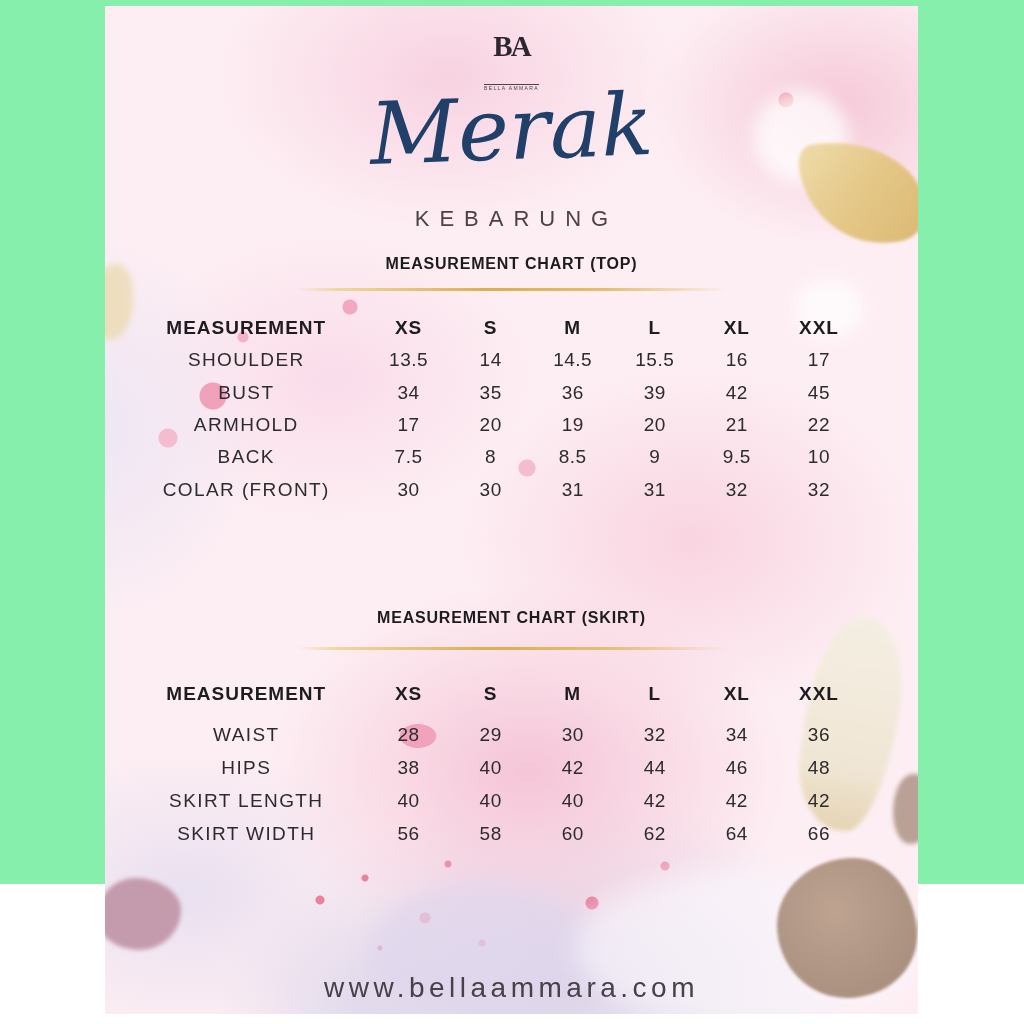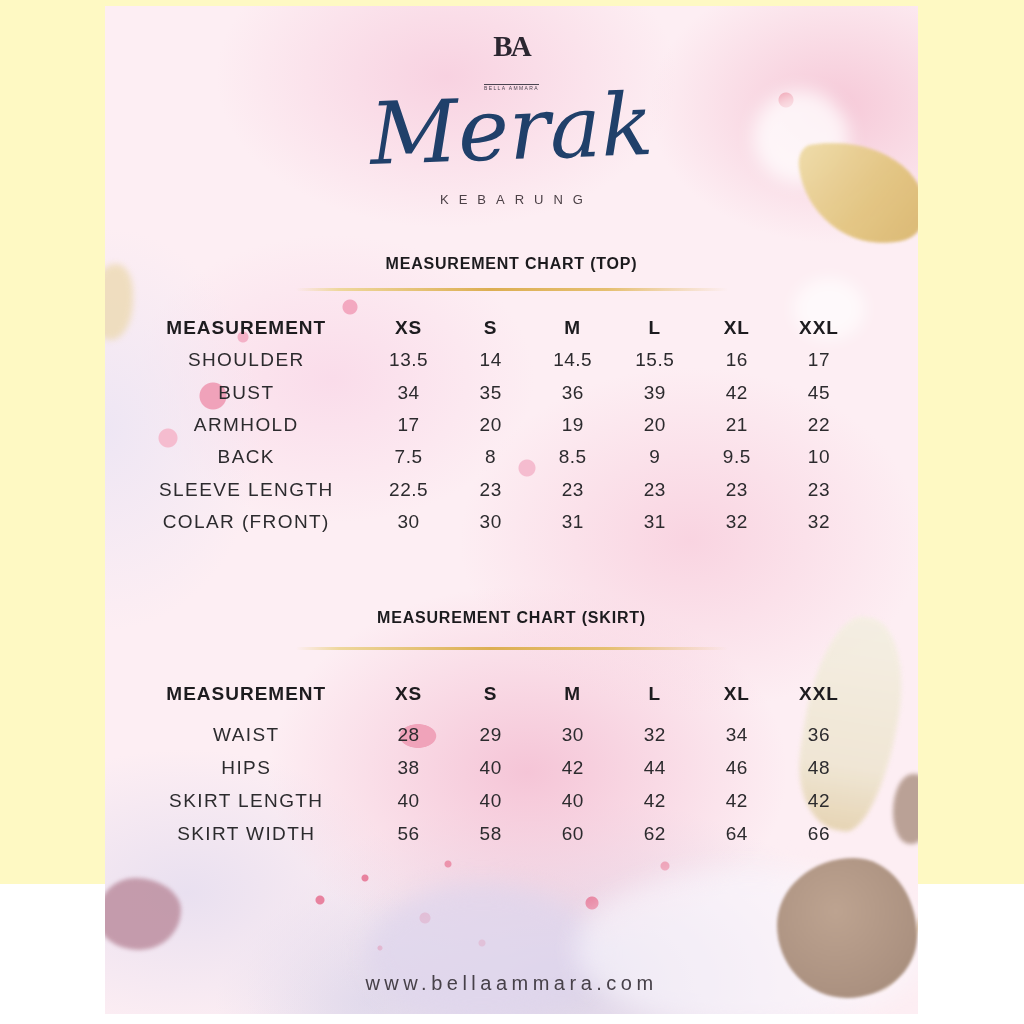--- a/index.html
+++ b/index.html
@@ -5,21 +5,21 @@
   html, body { margin: 0; padding: 0; }
   body {
     width: 1024px; height: 1024px;
     background: #ffffff;
     font-family: "Liberation Sans", sans-serif;
     overflow: hidden;
   }
   .page {
     position: relative;
     width: 1024px; height: 884px;
-    background: #fef9c3;
+    background: #86efac;
   }
 
   
   .artwork {
     position: absolute;
     left: 105px; top: 6px;
     width: 813px; height: 1008px;
     overflow: hidden;
     background-color: #fdeef3;
     background-image:
@@ -147,22 +147,22 @@
 
   .script-title {
     top: 74px;
     font-family: "DejaVu Serif", serif;
     font-style: italic;
     font-size: 86px; line-height: 1.15;
     color: #20406a;
     transform: rotate(-2deg);
   }
   .subtitle {
-    top: 186px;
-    font-size: 13px; font-weight: 500;
+    top: 200px;
+    font-size: 22px; font-weight: 500;
     letter-spacing: 10px; text-indent: 10px;
     color: #4c4147;
   }
 
   .chart-title {
     margin: 0;
     font-size: 16px; font-weight: 700;
     letter-spacing: 0.8px;
     color: #1c1b1e;
   }
@@ -210,21 +210,21 @@
     margin-top: 37px;
   }
   .size-table tbody td {
     font-size: 19px; font-weight: 400;
     letter-spacing: 0.5px;
     color: #2c2b2e;
   }
 
   .footer-url {
     top: 966px;
-    font-size: 20px; font-weight: 400;
+    font-size: 28px; font-weight: 400;
     letter-spacing: 4.5px;
     color: #474149;
   }
 </style>
 </head>
 <body>
 
 <div class="page">
 
   <div class="artwork">
@@ -306,29 +306,20 @@
           <tr>
             <th>BACK</th>
             <td>7.5</td>
             <td>8</td>
             <td>8.5</td>
             <td>9</td>
             <td>9.5</td>
             <td>10</td>
           </tr>
           <tr>
-            <th>SLEEVE LENGTH</th>
-            <td>22.5</td>
-            <td>23</td>
-            <td>23</td>
-            <td>23</td>
-            <td>23</td>
-            <td>23</td>
-          </tr>
-          <tr>
             <th>COLAR (FRONT)</th>
             <td>30</td>
             <td>30</td>
             <td>31</td>
             <td>31</td>
             <td>32</td>
             <td>32</td>
           </tr>
         </tbody>
       </table>

